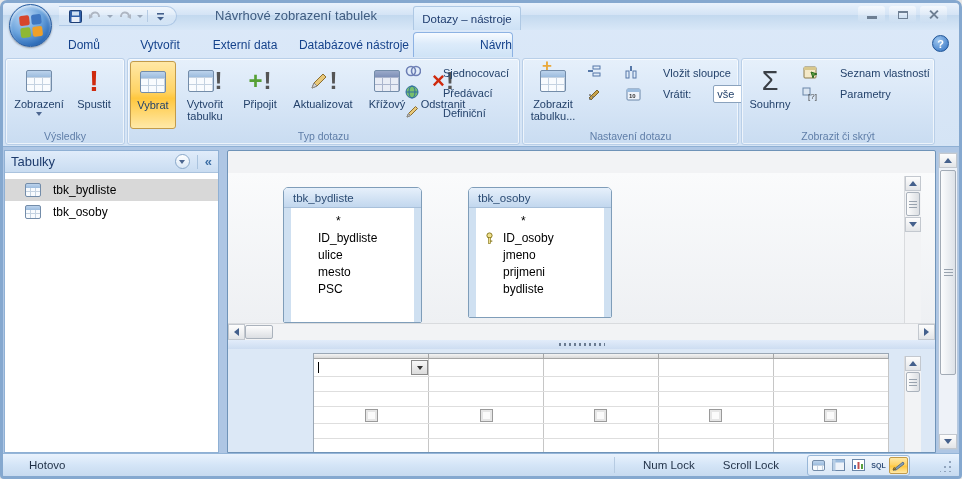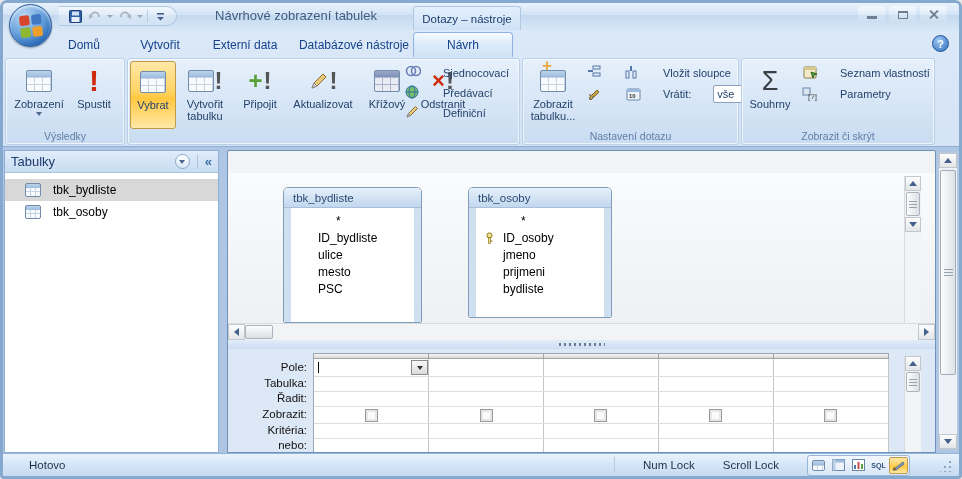--- a/index.html
+++ b/index.html
@@ -39,21 +39,21 @@
   .glyph-close { position:relative; width:11px; height:11px; }
   .glyph-close::before, .glyph-close::after { content:""; position:absolute; left:5px; top:0;
     width:2px; height:11px; background:#6e7f93; }
   .glyph-close::before { transform:rotate(45deg); } .glyph-close::after { transform:rotate(-45deg); }
 
   
   .tabrow { position:absolute; left:0; top:27px; right:0; height:27px; }
   .rtab { position:absolute; top:2px; height:25px; display:flex; align-items:center;
     justify-content:center; font-size:12px; color:#15428b; }
   .rtab.active { background:linear-gradient(#f7fbff,#dcebfa 45%,#cfe3f6);
-    border:1px solid #8db2e3; border-bottom:none; border-radius:4px 4px 0 0; color:#15428b; }
+    border:1px solid #8db2e3; border-bottom:none; border-radius:4px 4px 0 0; color:#15428b;justify-content:flex-end; }
   .help-btn { position:absolute; right:10px; top:32px; width:17px; height:17px; border-radius:50%;
     background:radial-gradient(circle at 35% 30%, #9ec7f0, #2f6fc0); border:1px solid #1f5496;
     color:#fff; font-size:11px; font-weight:bold; display:flex; align-items:center; justify-content:center; }
 
   
   .ribbon { position:absolute; left:0; top:54px; right:0; height:90px;
     border-bottom:1px solid #8fb0d4; }
   .rgroup { position:absolute; top:1px; height:87px; border:1px solid #b9cfe8; border-radius:3px;
     background:linear-gradient(#e6f0fb,#d6e5f6 55%,#c9dcf1);
     box-shadow:inset 0 0 0 1px rgba(255,255,255,.65); }
@@ -369,20 +369,21 @@
           <span>Předávací</span>
         </div>
         <div class="sitem">
           <svg class="small-ico" width="14" height="14">
               <path d="M2 12 l1.5-3.5 7-7 2 2 -7 7 z" fill="#e8c87a" stroke="#8a6d2f"></path>
               <path d="M2 12 l1.5-3.5 2 2 z" fill="#cfcfcf" stroke="#888"></path>
             </svg>
           <span>Definiční</span>
         </div>
       </div>
+      <div class="glabel">Typ dotazu</div>
     </div>
 
     <div class="rgroup" style="left:519px;width:217px">
       <div class="bigbtn" style="position:absolute;left:4px;top:2px;width:52px">
         <span class="icon-slot" style="position:relative">
           <span class="ticon big"></span>
           <span style="position:absolute;left:2px;top:-4px;color:#e9a93d;font-size:17px;font-weight:bold">+</span>
         </span>
         <span>Zobrazit tabulku...</span>
       </div>
@@ -544,28 +545,20 @@
       <div class="sb-btn">
           <span class="tri-r"></span>
         </div>
     </div>
 
     <div class="splitbar">
       <span class="split-dots"></span>
     </div>
 
     <div class="botpane">
-      <div class="grid-labels">
-        <div style="height:18px;line-height:18px">Pole:</div>
-        <div style="height:15px;line-height:15px">Tabulka:</div>
-        <div style="height:15px;line-height:15px">Řadit:</div>
-        <div style="height:17px;line-height:17px">Zobrazit:</div>
-        <div style="height:15px;line-height:15px">Kritéria:</div>
-        <div style="height:15px;line-height:15px">nebo:</div>
-      </div>
       <div class="dgrid">
         <div class="ghead"></div>
         <div class="gcols"></div>
         <div class="grow" style="height:18px">
           <span class="caret-line"></span>
           <span class="gcombo">
               <b></b>
             </span>
         </div>
         <div class="grow" style="height:15px"></div>

